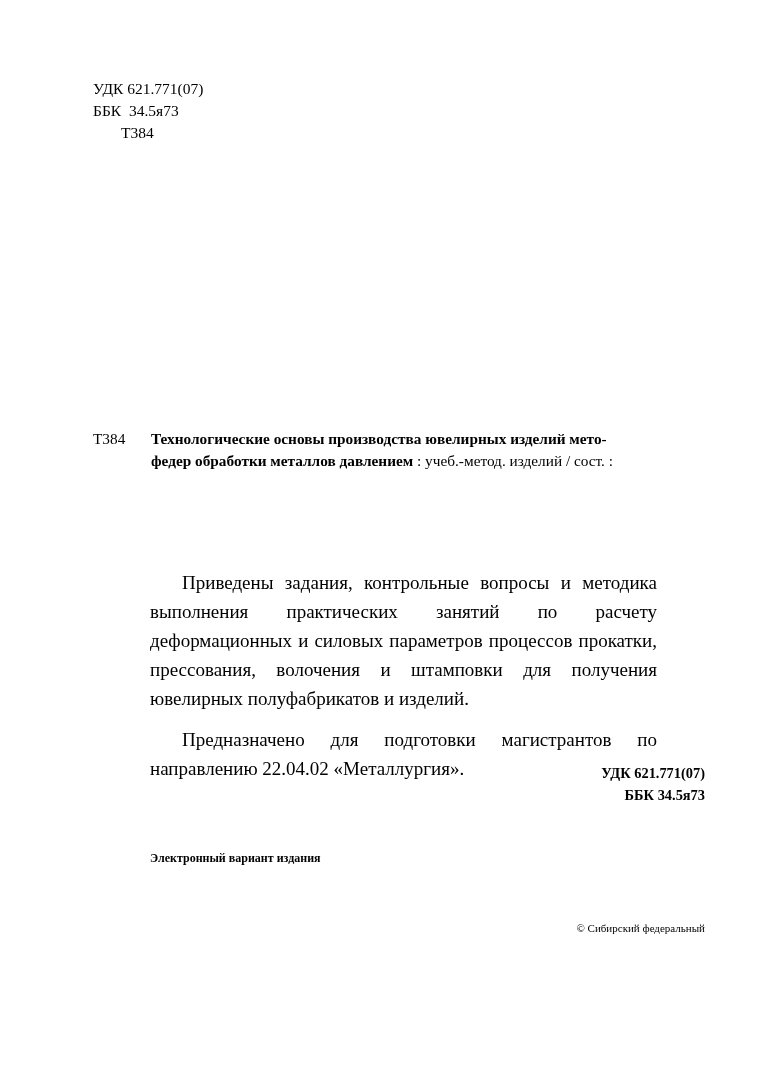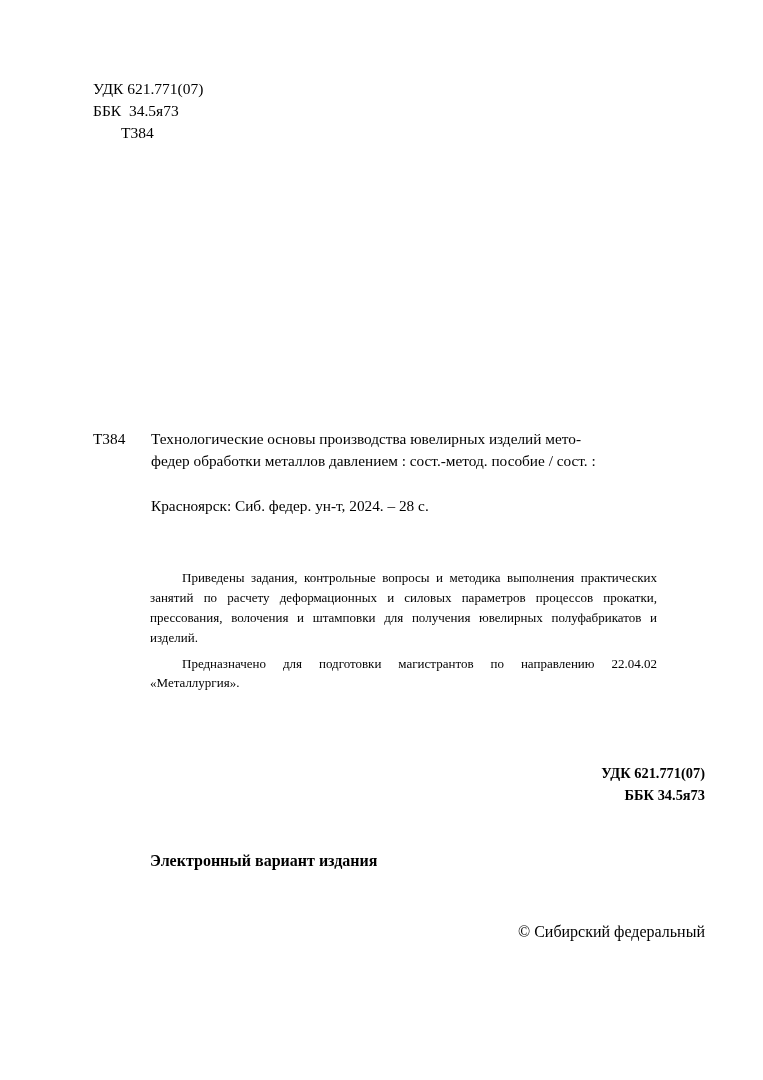--- a/index.html
+++ b/index.html
@@ -51,90 +51,89 @@
   .bib-sigla {
     width: 58px;
     flex: 0 0 58px;
     font-weight: normal;
   }
   .bib-text {
     flex: 1 1 auto;
     text-align: justify;
     text-justify: inter-word;
   }
-  .bib-text b { font-weight: normal; }
+  .bib-text b { font-weight: bold; }
 
   
   .annotation {
     position: absolute;
     left: 133px;
     top: 568px;
     width: 507px;
-    font-size: 13px;
+    font-size: 19px;
     line-height: 1.53;
     text-align: justify;
   }
   .annotation p {
     margin: 0;
     text-indent: 32px;
   }
-  .annotation p + p { margin-top: 6px; }
+  .annotation p + p { margin-top: 12px; }
 
   
   .codes-bottom {
     position: absolute;
     left: 0;
     top: 763px;
     width: 688px;
     text-align: right;
     font-size: 14.4px;
     font-weight: bold;
     line-height: 1.5;
   }
 
   
   .enote {
     position: absolute;
     left: 133px;
     top: 850px;
-    font-size: 16px;
+    font-size: 12px;
     font-weight: bold;
     line-height: 1.35;
   }
 
   
   .copyright {
     position: absolute;
     left: 0;
     top: 920px;
     width: 688px;
     text-align: right;
-    font-size: 16px;
+    font-size: 11px;
     line-height: 1.5;
   }
 </style>
 </head>
 <body>
 
 <div class="page">
 
   <div class="codes">
     <div>УДК 621.771(07)</div>
     <div>ББК  34.5я73</div>
     <div class="indent">Т384</div>
   </div>
 
   <div class="bib">
     <div class="bib-row">
       <div class="bib-sigla">Т384</div>
       <div class="bib-text">
         <b>Технологические основы производства ювелирных изделий мето-</b><br>
-        <b>федер обработки металлов давлением</b><span> : сост.-метод. пособие / сост. :</span><br>
+        <b>федер обработки металлов давлением</b><span> : учеб.-метод. изделий / сост. :</span><br>
         <br>
-        <span>Красноярск: Сиб. федер. ун-т, 2024. – 28 с.</span>
       </div>
     </div>
   </div>
 
   <div class="annotation">
     <p>Приведены задания, контрольные вопросы и методика выполнения практических занятий по расчету деформационных и силовых параметров процессов прокатки, прессования, волочения и штамповки для получения ювелирных полуфабрикатов и изделий.</p>
     <p>Предназначено для подготовки магистрантов по направлению 22.04.02 «Металлургия».</p>
   </div>
 
   <div class="codes-bottom">

